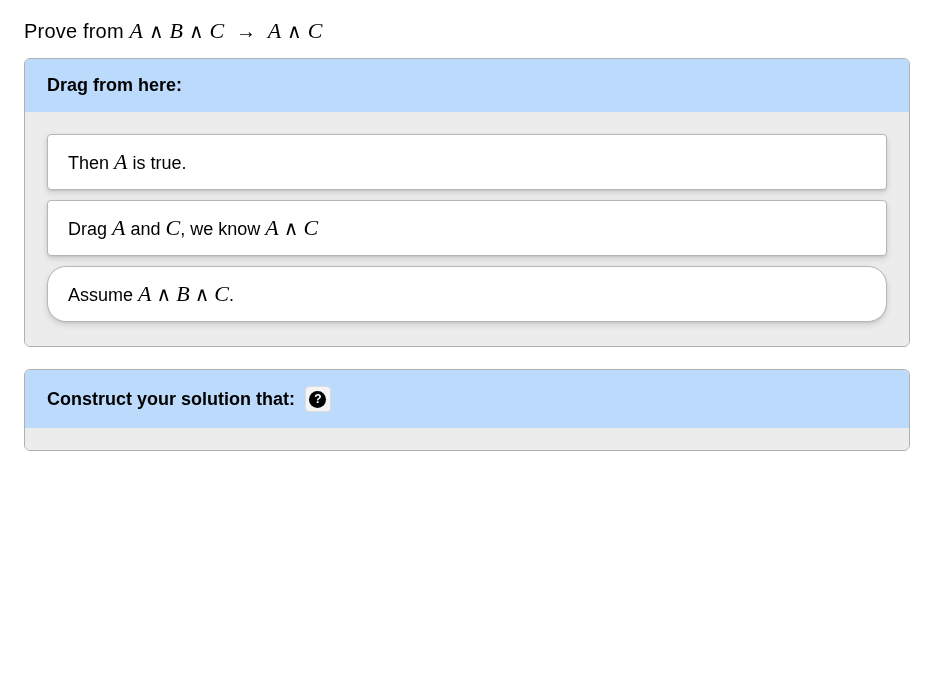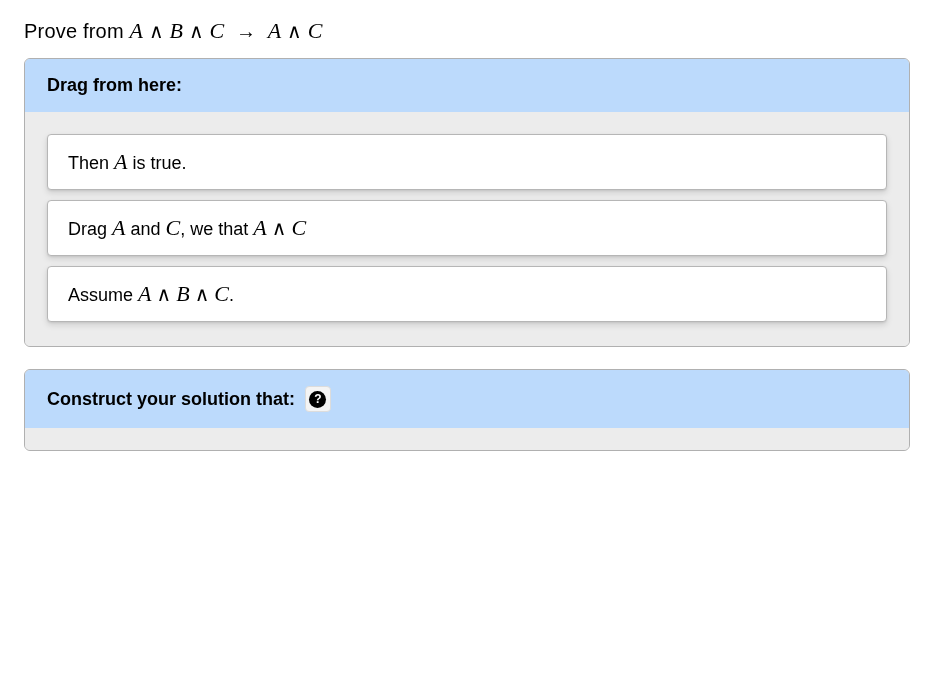--- a/index.html
+++ b/index.html
@@ -55,21 +55,21 @@
   .draggable {
     background: #fff;
     border: 1px solid #b6b6b6;
     border-radius: 4px;
     padding: 14px 20px;
     margin-bottom: 10px;
     font-size: 18px;
     box-shadow: 0 3px 6px rgba(0,0,0,0.12), 0 1px 2px rgba(0,0,0,0.08);
     cursor: grab;
   }
-  .draggable:last-child { margin-bottom: 0; }
+  .draggable:last-child { margin-bottom: 0; border-radius: 19px; }
   .help-btn {
     width: 26px;
     height: 26px;
     border-radius: 4px;
     background: #f4f4f4;
     border: 1px solid #dcdcdc;
     display: inline-flex;
     align-items: center;
     justify-content: center;
     cursor: pointer;
@@ -108,21 +108,21 @@
   <div class="panel-header">
     <span>Drag from here:</span>
   </div>
   <div class="panel-body">
 
     <div class="draggable">
       <span>Then </span><span class="math">A</span><span> is true.</span>
     </div>
 
     <div class="draggable">
-      <span>Drag </span><span class="math">A</span><span> and </span><span class="math">C</span><span>, we that </span><span class="math">A</span> <span class="mop">∧</span> <span class="math">C</span>
+      <span>Drag </span><span class="math">A</span><span> and </span><span class="math">C</span><span>, we know </span><span class="math">A</span> <span class="mop">∧</span> <span class="math">C</span>
     </div>
 
 
     <div class="draggable">
       <span>Assume </span><span class="math">A</span> <span class="mop">∧</span> <span class="math">B</span> <span class="mop">∧</span> <span class="math">C</span><span>.</span>
     </div>
 
   </div>
 </div>
 

